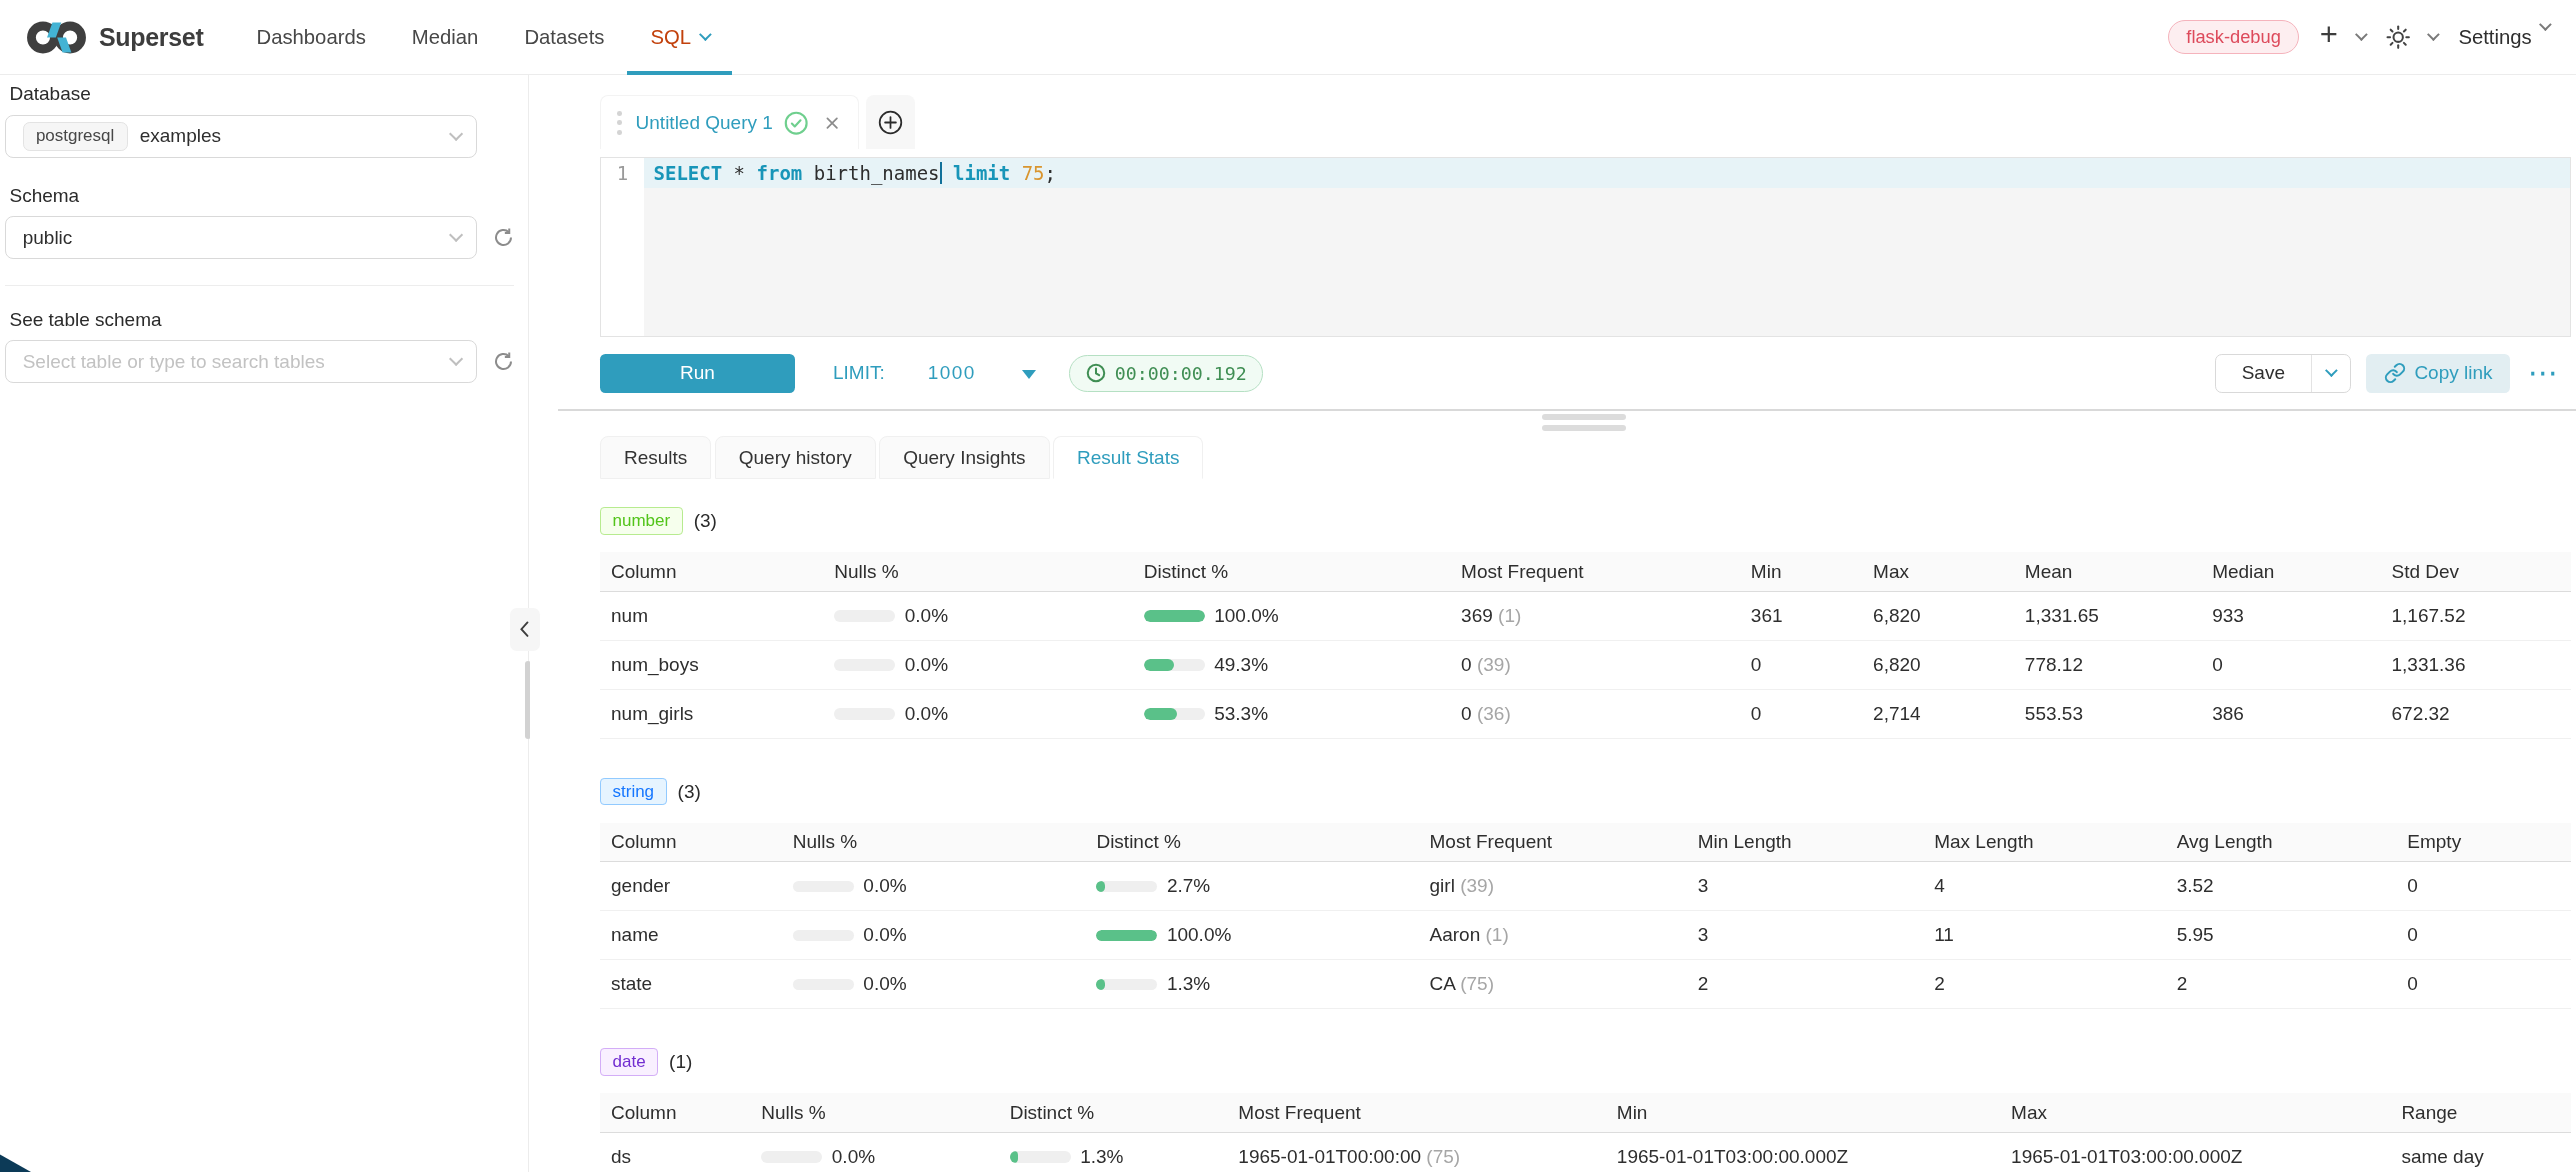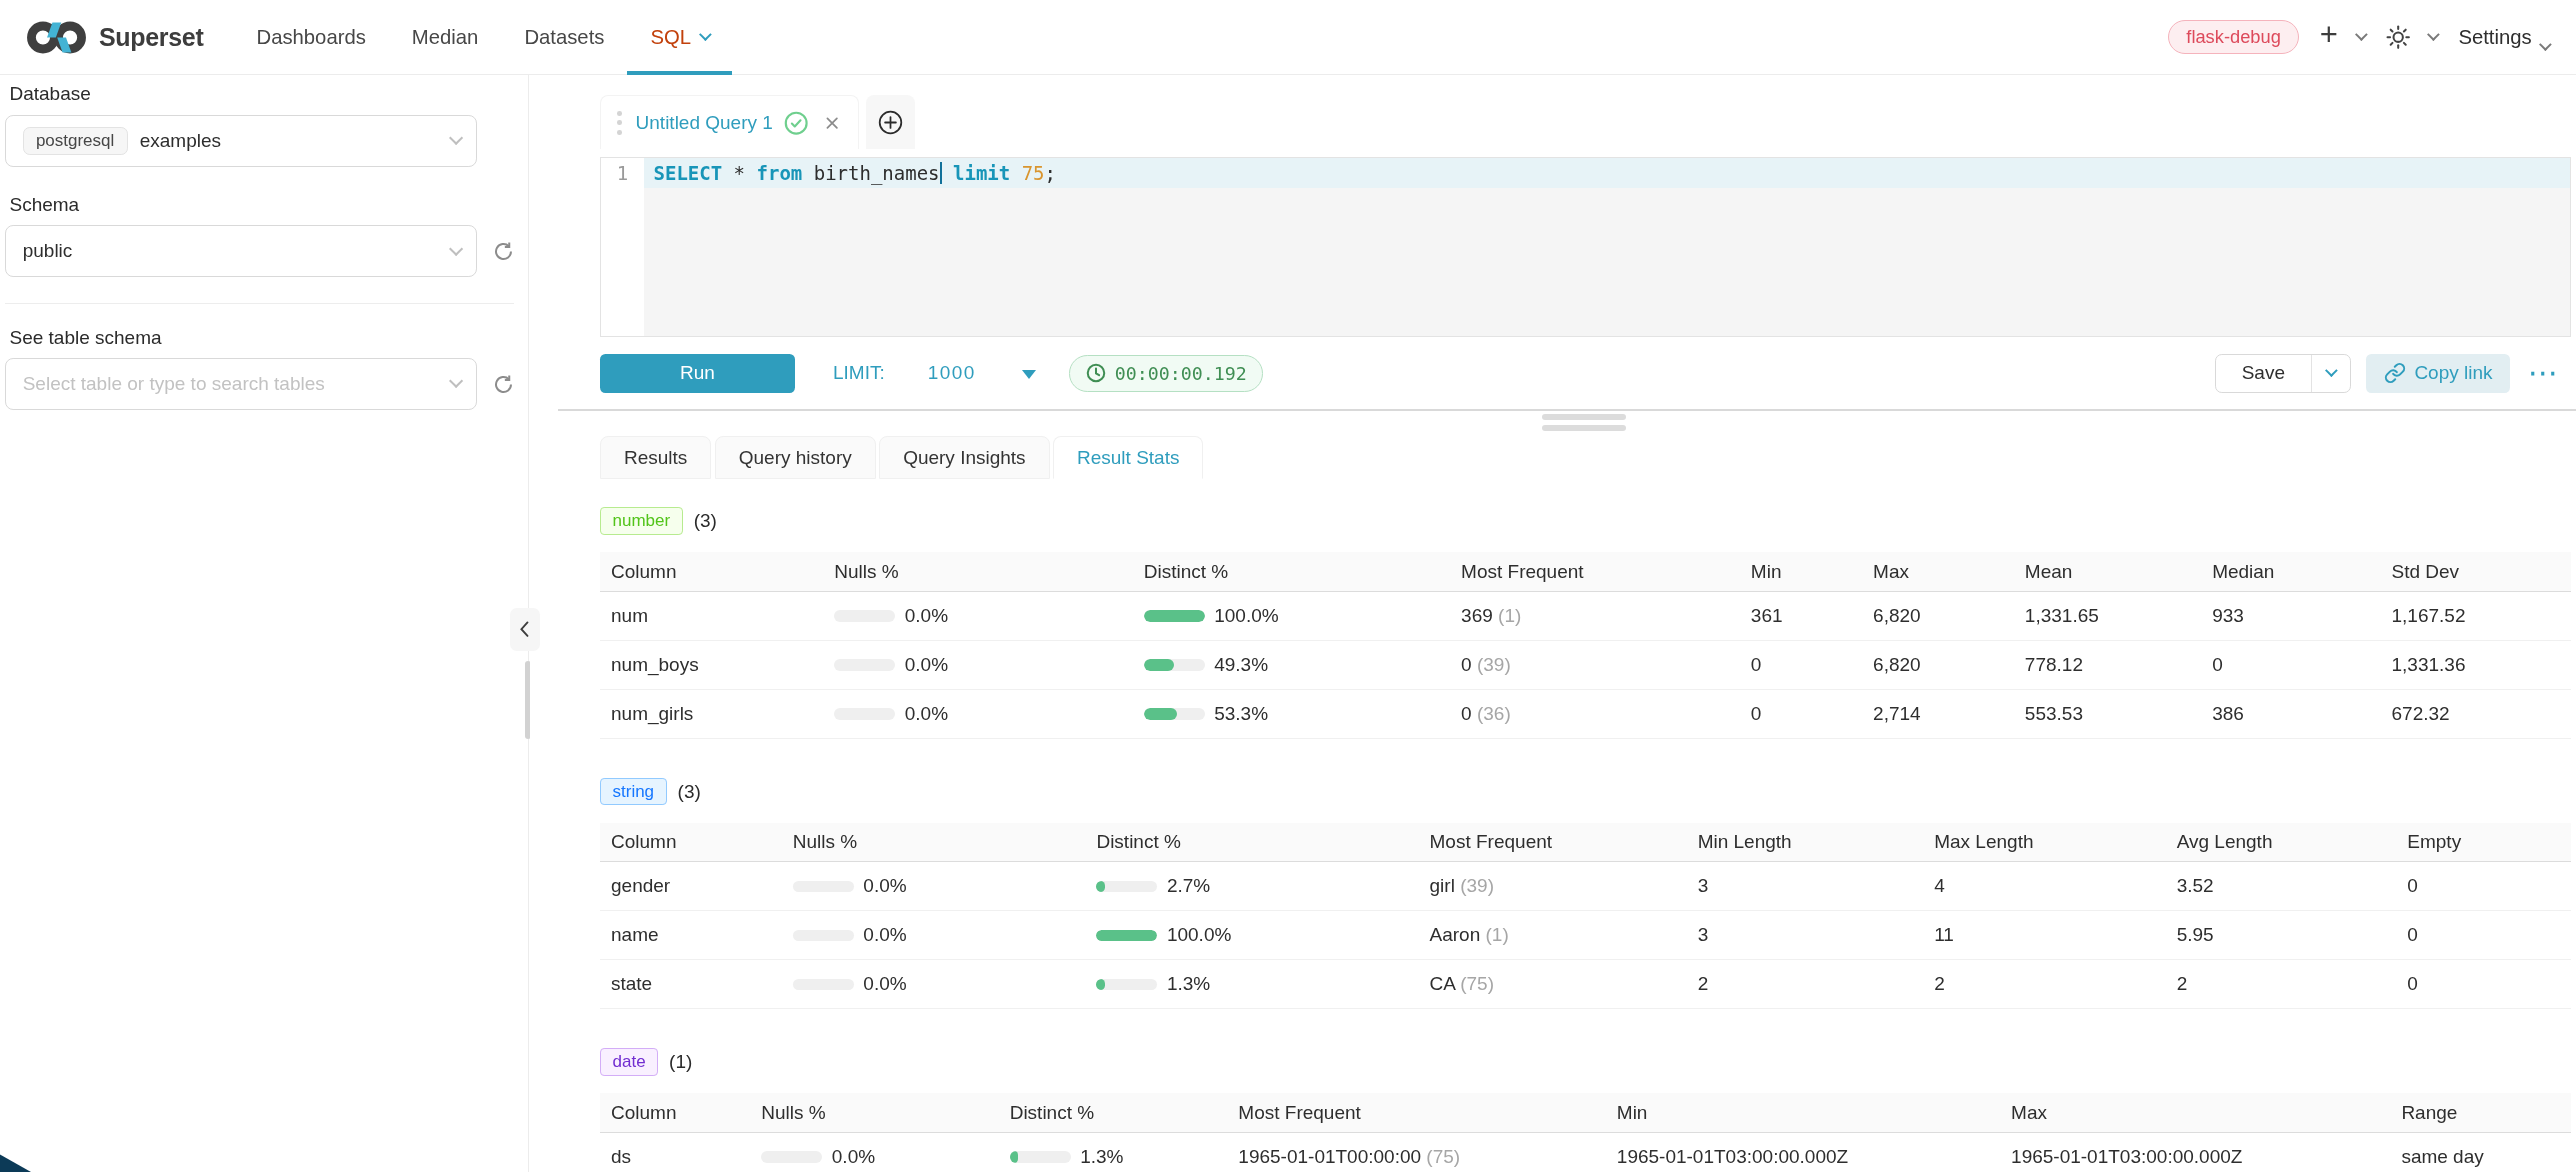--- a/index.html
+++ b/index.html
@@ -18,26 +18,26 @@
     height: 4.7px; background: #2f9dbd; }
   .chev { display: inline-block; width: 8.8px; height: 8.8px; border-right: 2px solid #7a7a7a;
     border-bottom: 2px solid #7a7a7a; transform: rotate(45deg); margin-left: 9.5px; margin-top: -5.4px; }
   .chev.teal { border-color: #2f9dbd; }
   .chev.light { border-color: #bfbfbf; width: 10.2px; height: 10.2px; }
   .nav-right { margin-left: auto; display: flex; align-items: center; gap: 20.3px; padding-right: 26px; }
   .env-badge { font-size: 18.3px; color: #dd4a5b; background: #fdeef0; border: 1.4px solid #f5b3bc;
     border-radius: 678px; padding: 4.7px 17.6px; }
   .icon-group { display: flex; align-items: center; gap: 9.5px; cursor: pointer; }
   .plus-glyph { font-size: 31px; font-weight: 300; color: #3d3d3d; line-height: 1; margin-top: -4.1px; }
-  .settings { font-size: 20.3px; color: #2e2e2e; display: flex; align-items: flex-end; cursor: pointer; }
+  .settings { font-size: 20.3px; color: #2e2e2e; display: flex; align-items: flex-start; cursor: pointer; }
 
   
   .sidebar { position: absolute; top: 61px; left: 0; width: 529px; bottom: 0; padding: 22.4px 0 0 5.4px; }
   .side-label { font-size: 19px; color: #2b2b2b; margin: 0 0 9.5px 4.1px; }
-  .side-select { width: 472px; height: 52px; border: 1.4px solid #d9d9d9; border-radius: 8.1px;
+  .side-select { width: 472px; height: 43px; border: 1.4px solid #d9d9d9; border-radius: 8.1px;
     display: flex; align-items: center; padding: 0 16.3px; position: relative; background: #fff; cursor: pointer; }
   .side-select .sel-chev { position: absolute; right: 15px; }
   .db-tag { background: #f6f6f6; border: 1.4px solid #e3e3e3; border-radius: 6.8px; font-size: 17px;
     color: #474747; padding: 3.4px 12.2px; margin-right: 12.2px; }
   .sel-value { font-size: 19px; color: #2e2e2e; }
   .sel-placeholder { font-size: 19px; color: #c2c2c2; }
   .select-row { display: flex; align-items: center; gap: 15px; }
   .refresh-btn { cursor: pointer; display: flex; align-items: center; }
   .side-gap1 { height: 27px; }
   .side-divider { border: none; border-top: 1.4px solid #ededed; width: 509px; margin: 26px 0 0 0; }

